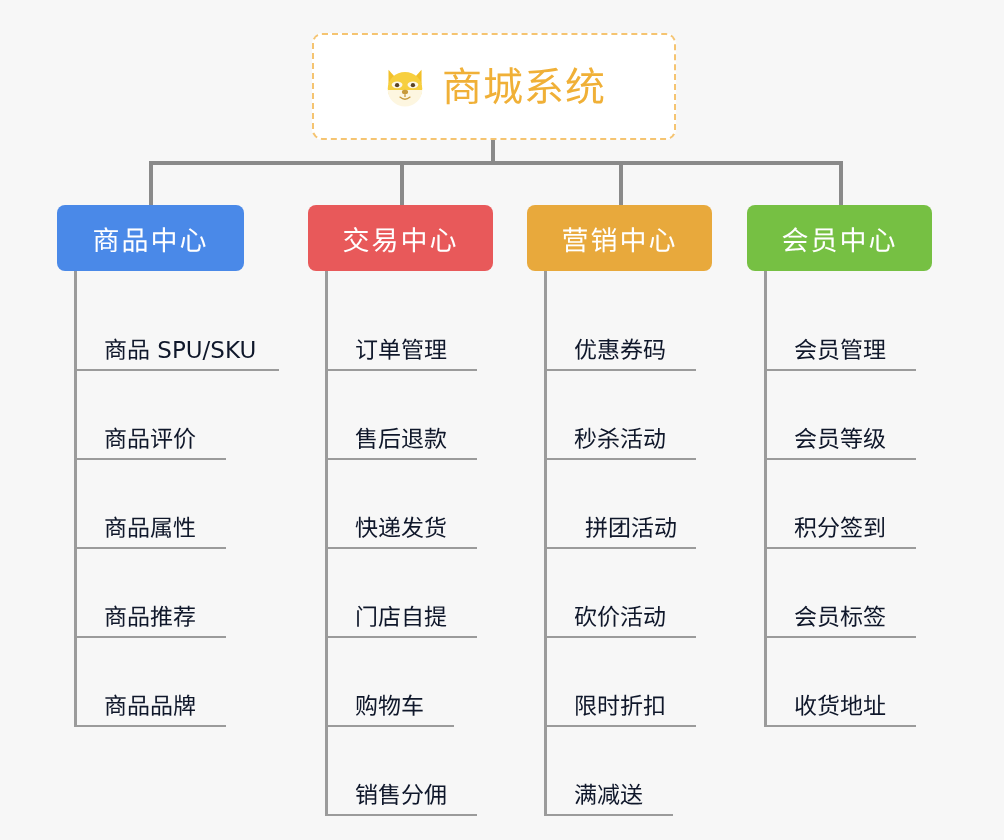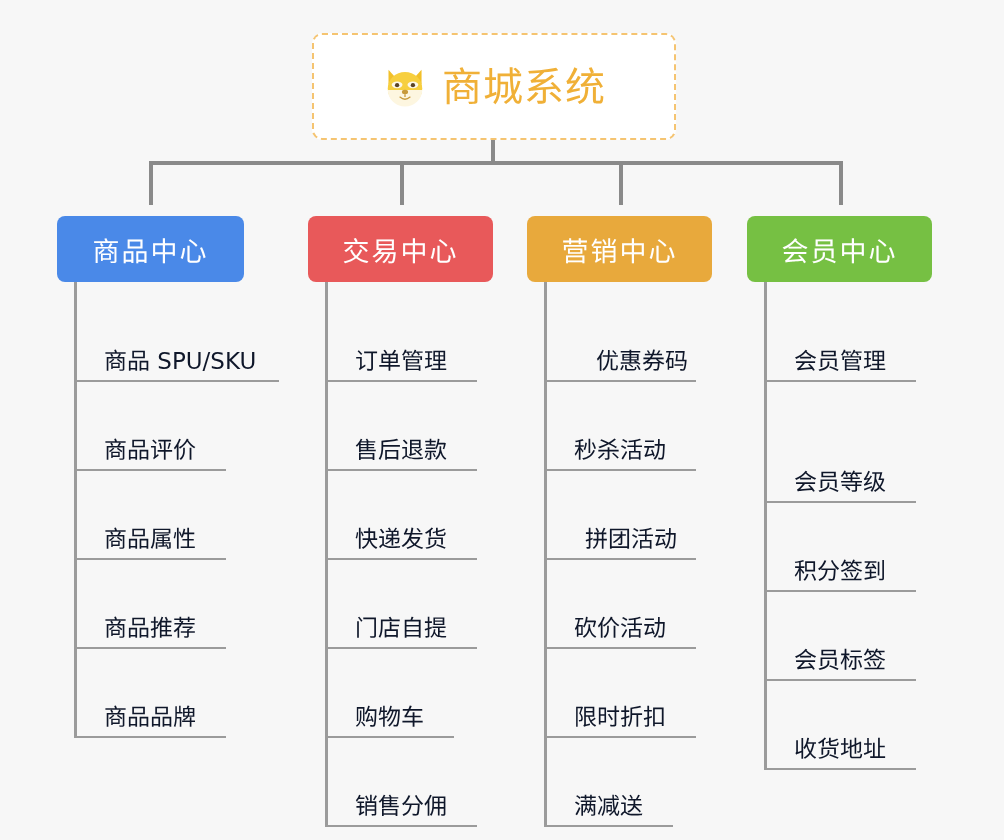--- a/index.html
+++ b/index.html
@@ -72,21 +72,21 @@
   }
   .conn-drop {                 
     top: 161px;
     width: 4px;
     height: 44px;
   }
 
   
   .column {
     position: absolute;
-    top: 216px;
+    top: 205px;
   }
   .cat-box {
     height: 66px;
     border-radius: 8px;
     display: flex;
     align-items: center;
     justify-content: center;
     color: #ffffff;
     font-size: 27px;
     letter-spacing: 2px;
@@ -228,21 +228,21 @@
     </div>
   </div>
 
   <div class="column" id="col-2" style="left: 527px; width: 185px;">
     <div class="cat-box" id="catbox-2" style="background: rgb(232, 169, 60); width: 185px;">
       <span>营销中心</span>
     </div>
     <div class="leaf-list">
       <div class="leaf-trunk" style="left: 17px;"></div>
 
-      <div class="leaf-item" style="padding-left: 17px; justify-content: flex-end;">
+      <div class="leaf-item" style="padding-left: 17px;">
         <span class="leaf-label">优惠券码</span>
         <span class="leaf-underline" id="ul-2-0" style="left: 17px; width: 152px;"></span>
       </div>
       <div class="leaf-item" style="padding-left: 17px;">
         <span class="leaf-label">秒杀活动</span>
         <span class="leaf-underline" id="ul-2-1" style="left: 17px; width: 152px;"></span>
       </div>
       <div class="leaf-item" style="padding-left: 17px; justify-content: center;">
         <span class="leaf-label">拼团活动</span>
         <span class="leaf-underline" id="ul-2-2" style="left: 17px; width: 152px;"></span>
@@ -266,21 +266,21 @@
     <div class="cat-box" id="catbox-3" style="background: rgb(118, 192, 67); width: 185px;">
       <span>会员中心</span>
     </div>
     <div class="leaf-list">
       <div class="leaf-trunk" style="left: 17px;"></div>
 
       <div class="leaf-item" style="padding-left: 17px;">
         <span class="leaf-label">会员管理</span>
         <span class="leaf-underline" id="ul-3-0" style="left: 17px; width: 152px;"></span>
       </div>
-      <div class="leaf-item" style="padding-left: 17px; margin-top: 32px;">
+      <div class="leaf-item" style="padding-left: 17px;">
         <span class="leaf-label">会员等级</span>
         <span class="leaf-underline" id="ul-3-1" style="left: 17px; width: 152px;"></span>
       </div>
       <div class="leaf-item" style="padding-left: 17px;">
         <span class="leaf-label">积分签到</span>
         <span class="leaf-underline" id="ul-3-2" style="left: 17px; width: 152px;"></span>
       </div>
       <div class="leaf-item" style="padding-left: 17px;">
         <span class="leaf-label">会员标签</span>
         <span class="leaf-underline" id="ul-3-3" style="left: 17px; width: 152px;"></span>

